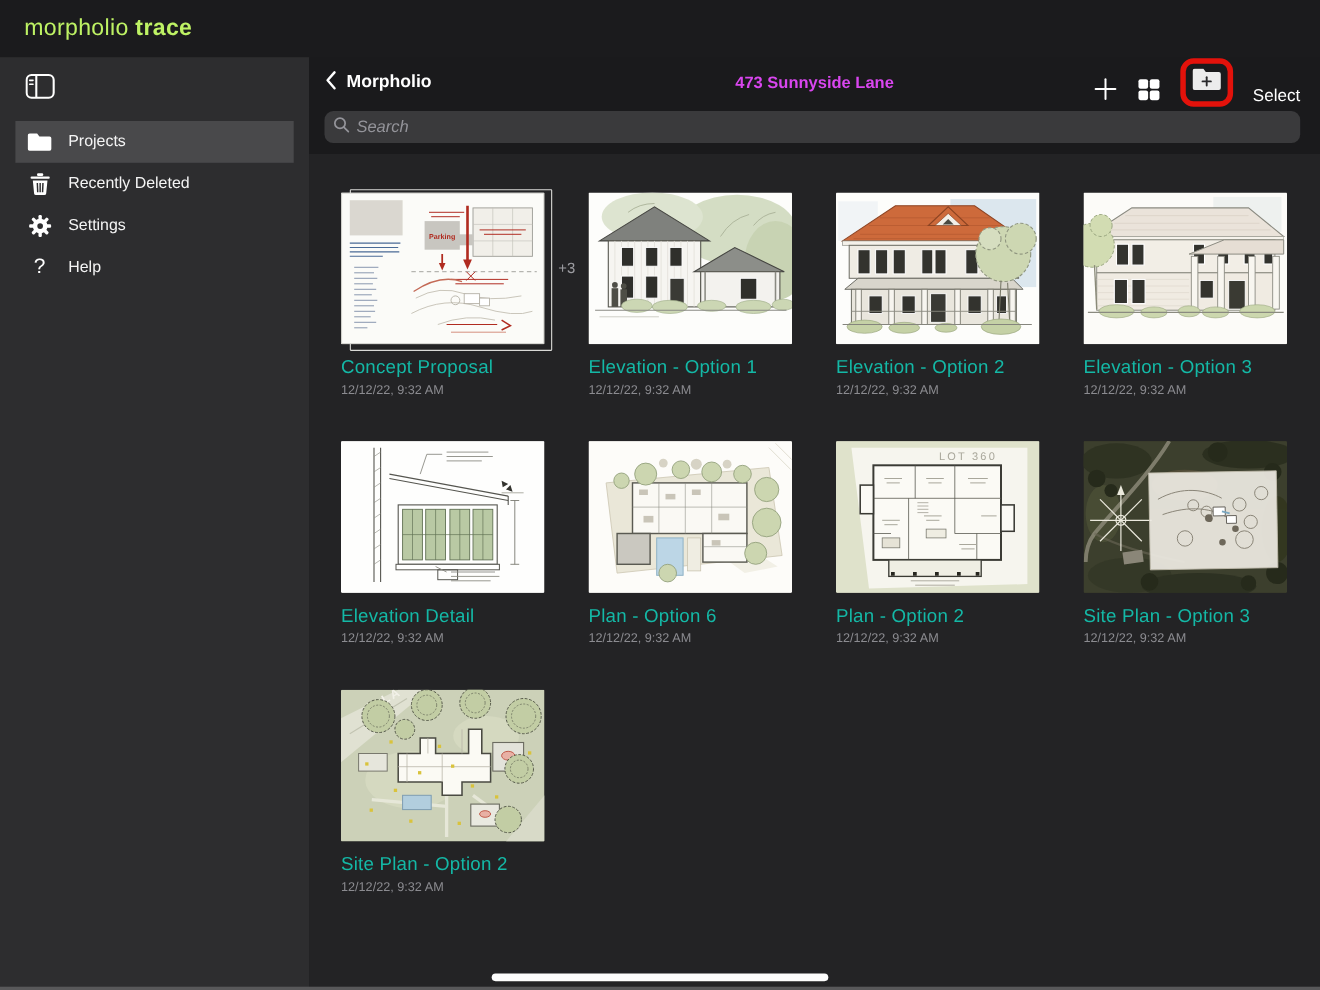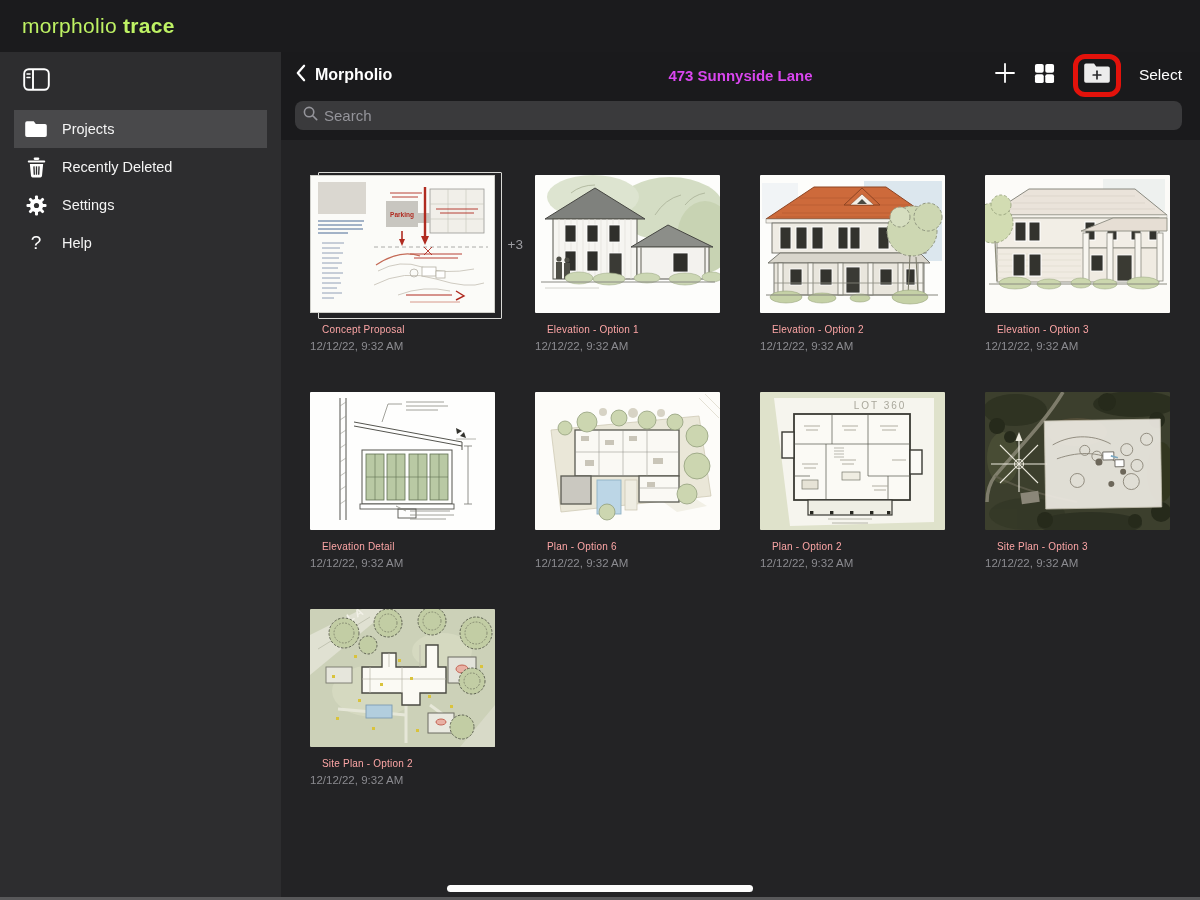--- a/index.html
+++ b/index.html
@@ -43,35 +43,35 @@
   .main-header {
     height:46px; background:#1a1a1c; flex:0 0 auto;
     display:flex; align-items:center; position:relative; padding:0 18px 0 14px;
   }
   .back-btn { display:flex; align-items:center; gap:9px; cursor:pointer; }
   .back-label { font-size:16px; font-weight:600; color:#fff; }
   .doc-title {
     position:absolute; left:50%; transform:translateX(-50%);
     font-size:15px; font-weight:700; color:#d946ef; white-space:nowrap;
   }
-  .header-actions { margin-left:auto; display:flex; align-items:center; gap:18px; }
+  .header-actions { margin-left:auto; display:flex; align-items:flex-end; gap:18px; }
   .icon-btn { display:flex; align-items:center; justify-content:center; cursor:pointer; }
   .folder-plus-wrap {
     border:5px solid #E3120B; border-radius:12px; padding:4px 6px;
     display:flex; align-items:center; justify-content:center;
   }
   .select-label { font-size:15.5px; color:#fff; cursor:pointer; }
   .search-row { background:#1a1a1c; padding:3px 18px 10px 14px; flex:0 0 auto; }
   .search-box {
     height:29px; background:#3a3a3c; border-radius:8px;
     display:flex; align-items:center; padding:0 8px; gap:6px;
   }
   .search-box input {
     flex:1; background:transparent; border:none; outline:none;
-    font-size:15px; color:#e8e8e8; font-family:"Liberation Sans", sans-serif;
+    font-size:15px; color:#e8e8e8; font-family:"Liberation Sans", sans-serif;font-style:italic;
   }
   .search-box input::placeholder { color:#94949a; }
   
   .content {
     flex:1; overflow:hidden;
     padding:35px 0 0 29px;
     display:grid; grid-template-columns:repeat(4,185px);
     column-gap:40px; row-gap:40px; align-content:start;
   }
   .card { width:185px; cursor:pointer; }
@@ -79,21 +79,21 @@
   .thumb svg { display:block; width:185px; height:138px; border-radius:1px; }
   .thumb.stacked::after {
     content:""; position:absolute; top:-3px; left:8px; right:-7px; bottom:-6px;
     border:1.5px solid #d9d9d6; border-radius:1px; pointer-events:none;
   }
   .thumb.stacked svg { position:relative; z-index:1; }
   .stack-badge {
     position:absolute; right:-28px; top:50%; transform:translateY(-50%);
     font-size:13.5px; color:#9c9ca1; z-index:2;
   }
-  .card-title { margin-top:11px; font-size:10px; color:#fca5a5; letter-spacing:.2px;margin-left:12px; }
+  .card-title { margin-top:11px; font-size:17px; color:#14b8a6; letter-spacing:.2px; }
   .card-date { margin-top:5px; font-size:11.5px; color:#8b8b90; }
   
   .home-indicator {
     position:absolute; bottom:8px; left:50%; transform:translateX(-50%);
     width:306px; height:7px; border-radius:4px; background:#fdfdfd; z-index:10; cursor:pointer;
   }
   .bottom-edge { position:absolute; bottom:0; left:0; width:1200px; height:3px; background:#58585a; }
 </style>
 </head>
 <body>

